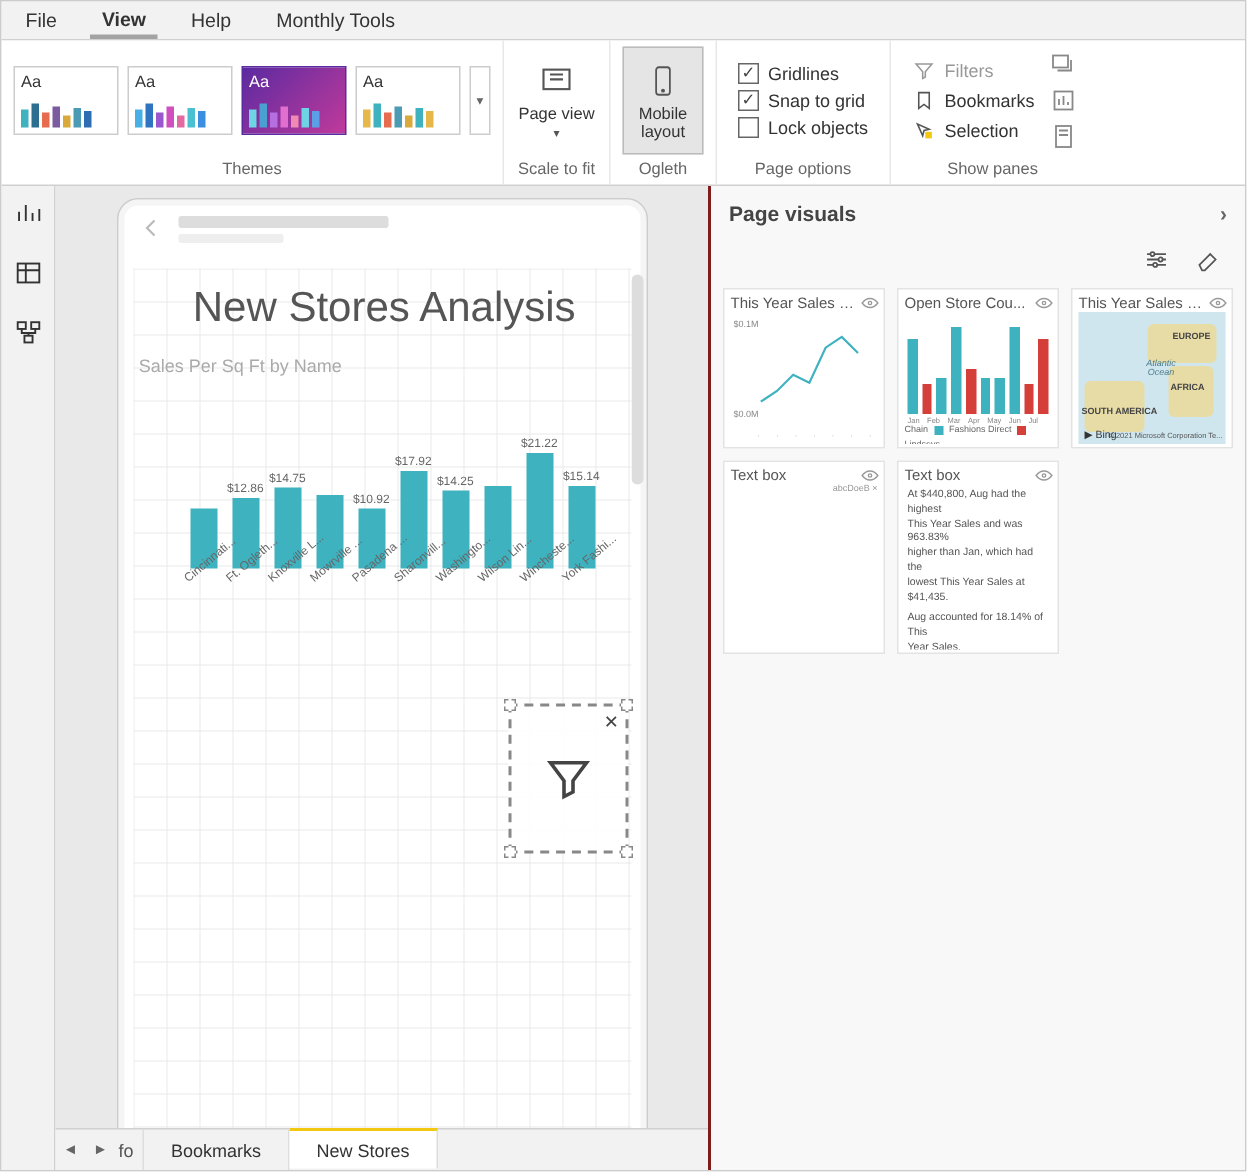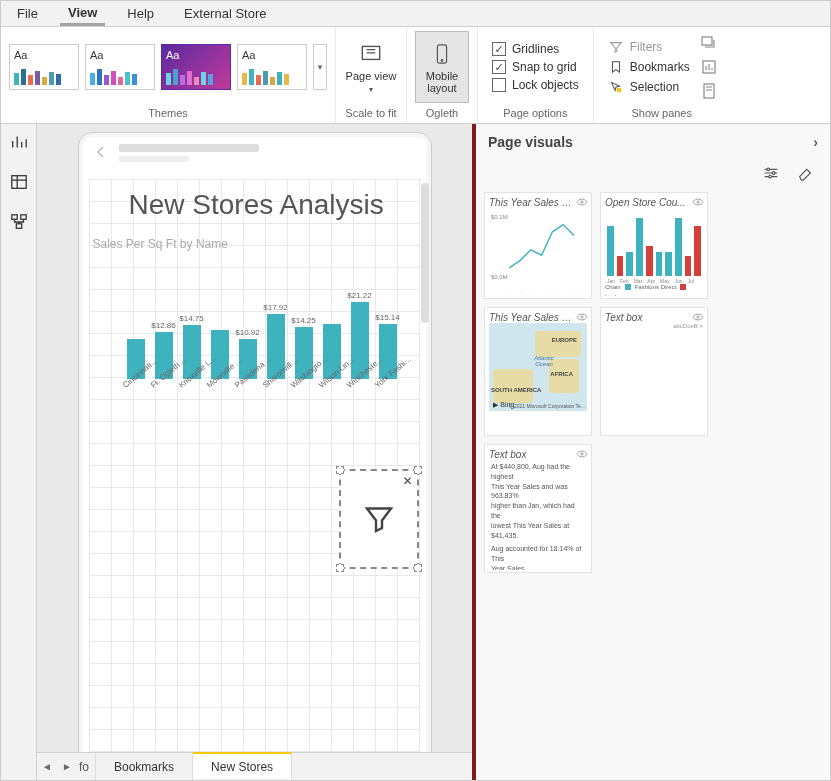--- a/index.html
+++ b/index.html
@@ -71,27 +71,27 @@
   .xlabels span { width:22px; font-size:8px; color:#666; transform: rotate(-40deg); transform-origin: top left; white-space:nowrap; display:block; height:30px; margin-top:4px;}
 
   .slicer-box { position:absolute; left:250px; top:290px; width:80px; height:100px; border:2px dashed #888; display:flex; align-items:center; justify-content:center; background:rgba(255,255,255,0.9);}
   .slicer-box .close { position:absolute; top:3px; right:4px; font-size:12px; color:#444;}
   .slicer-box svg { width:36px; height:36px; stroke:#444;}
   .handle { position:absolute; width:8px; height:8px; border:1.5px dashed #888; background:#fff;}
 
   .scrollbar-v { position:absolute; right:2px; top:50px; width:8px; height:140px; background:#ddd; border-radius:4px;}
 
   
-  .right-panel { width:358px; border-left:4px solid #7f1d1d; background:#f8f8f8; display:flex; flex-direction:column;}
+  .right-panel { width:358px; border-left:2px solid #7f1d1d; background:#f8f8f8; display:flex; flex-direction:column;}
   .rp-header { display:flex; align-items:center; justify-content:space-between; padding:10px 12px; font-size:14px; font-weight:600; color:#444;}
   .rp-tools { display:flex; gap:14px; padding:4px 14px 8px 12px; justify-content:flex-end;}
   .rp-tools .t {width:20px;height:20px;}
   .tiles { display:flex; flex-wrap:wrap; gap:8px; padding:0 8px;}
   .tile { width:108px; border:1px solid #e3e3e3; background:#fff; position:relative; padding:4px 4px 2px 4px;}
-  .tile .tlabel { font-size:10px; color:#555; white-space:nowrap; overflow:hidden; text-overflow:ellipsis; padding-right:14px;font-style:italic;}
+  .tile .tlabel { font-size:10px; color:#555; white-space:nowrap; overflow:hidden; text-overflow:ellipsis; padding-right:14px;}
   .tile .eye { position:absolute; top:3px; right:3px; width:12px; height:12px; color:#999;}
   .tile .tbody { height:88px; position:relative; overflow:hidden; font-size:7px; color:#555;}
   .tile.tall .tbody { height:110px; }
 
   .mini-line { position:absolute; inset:4px;}
   .mini-bars { display:flex; align-items:flex-end; gap:3px; height:70px; padding:2px;}
   .mini-bars span{width:7px;}
   .mini-leg { display:flex; gap:4px; font-size:6px; color:#666; flex-wrap:wrap;}
   .dot{width:6px;height:6px;display:inline-block;vertical-align:middle;}
 
@@ -115,21 +115,21 @@
 </style>
 </head>
 <body>
 
 <div class="app">
 
   <div class="menubar">
     <div class="menu-item">File</div>
     <div class="menu-item active">View</div>
     <div class="menu-item">Help</div>
-    <div class="menu-item">External Store</div>
+    <div class="menu-item">Monthly Tools</div>
   </div>
 
   <div class="ribbon">
 
     <div class="ribbon-group" style="flex:0 0 auto;">
       <div class="group-body">
         <div class="themes">
           <div class="theme-swatch">
             <span class="aa">Aa</span>
             <div class="bars">

